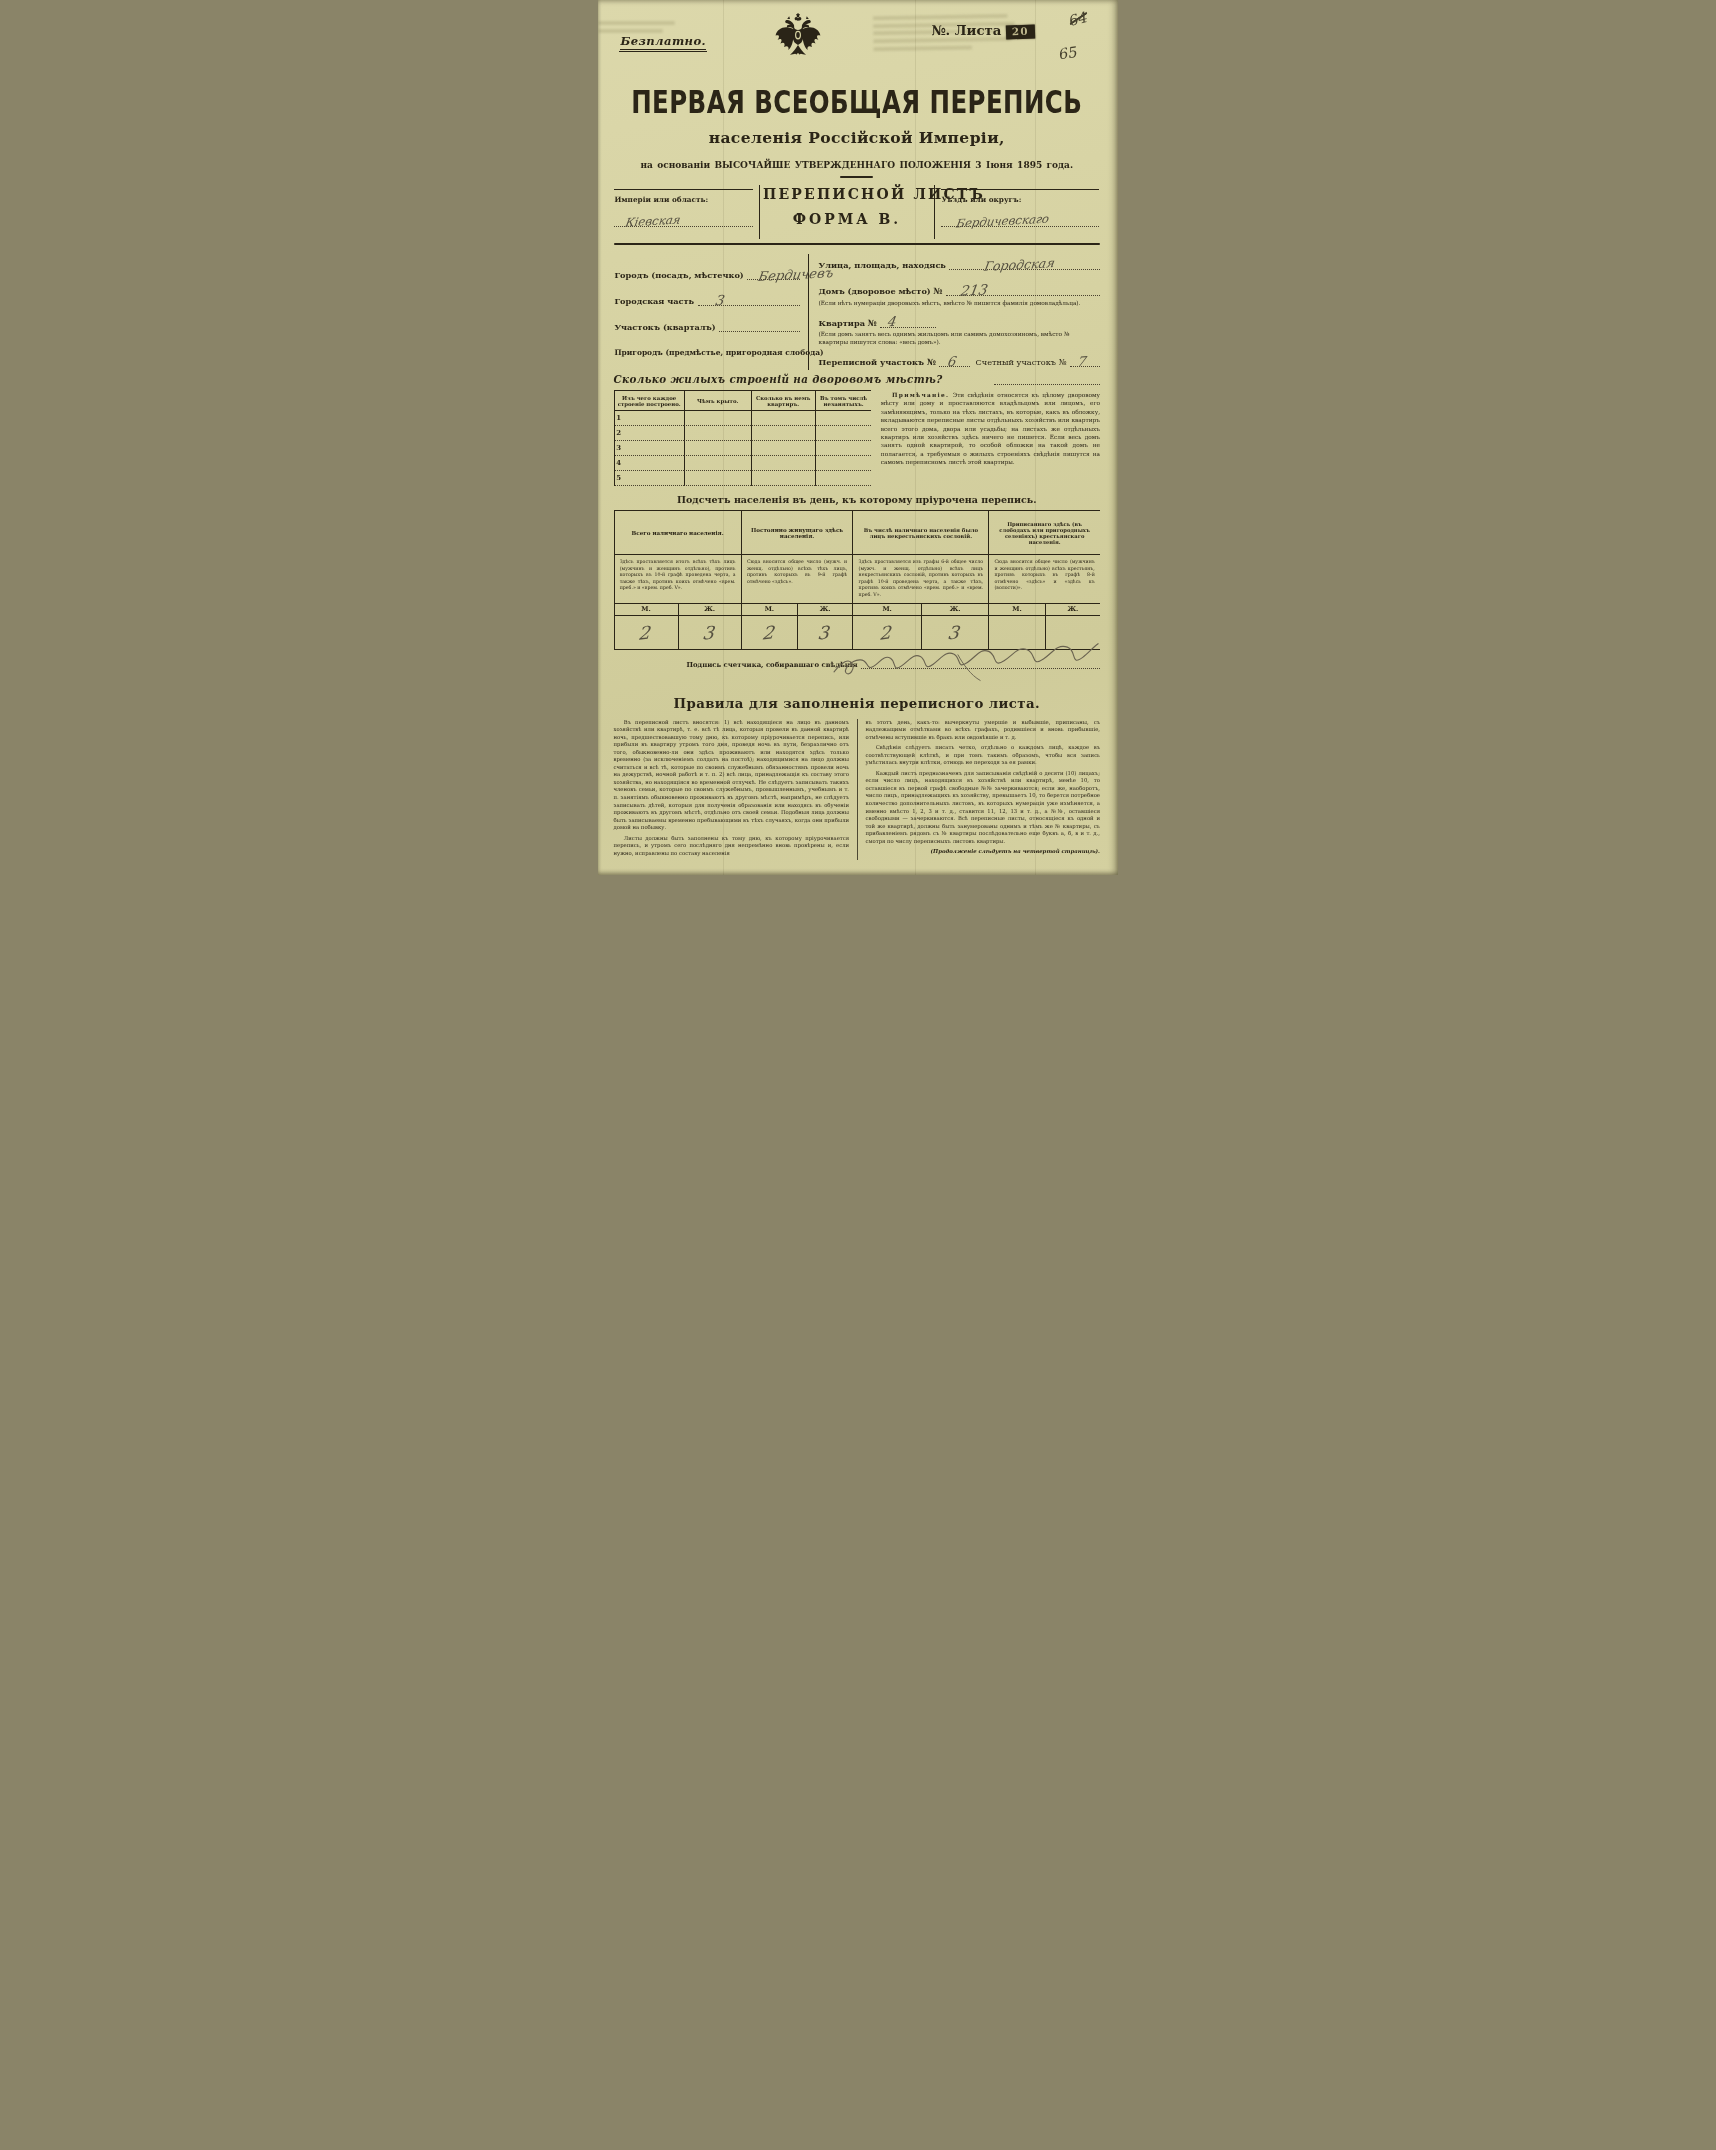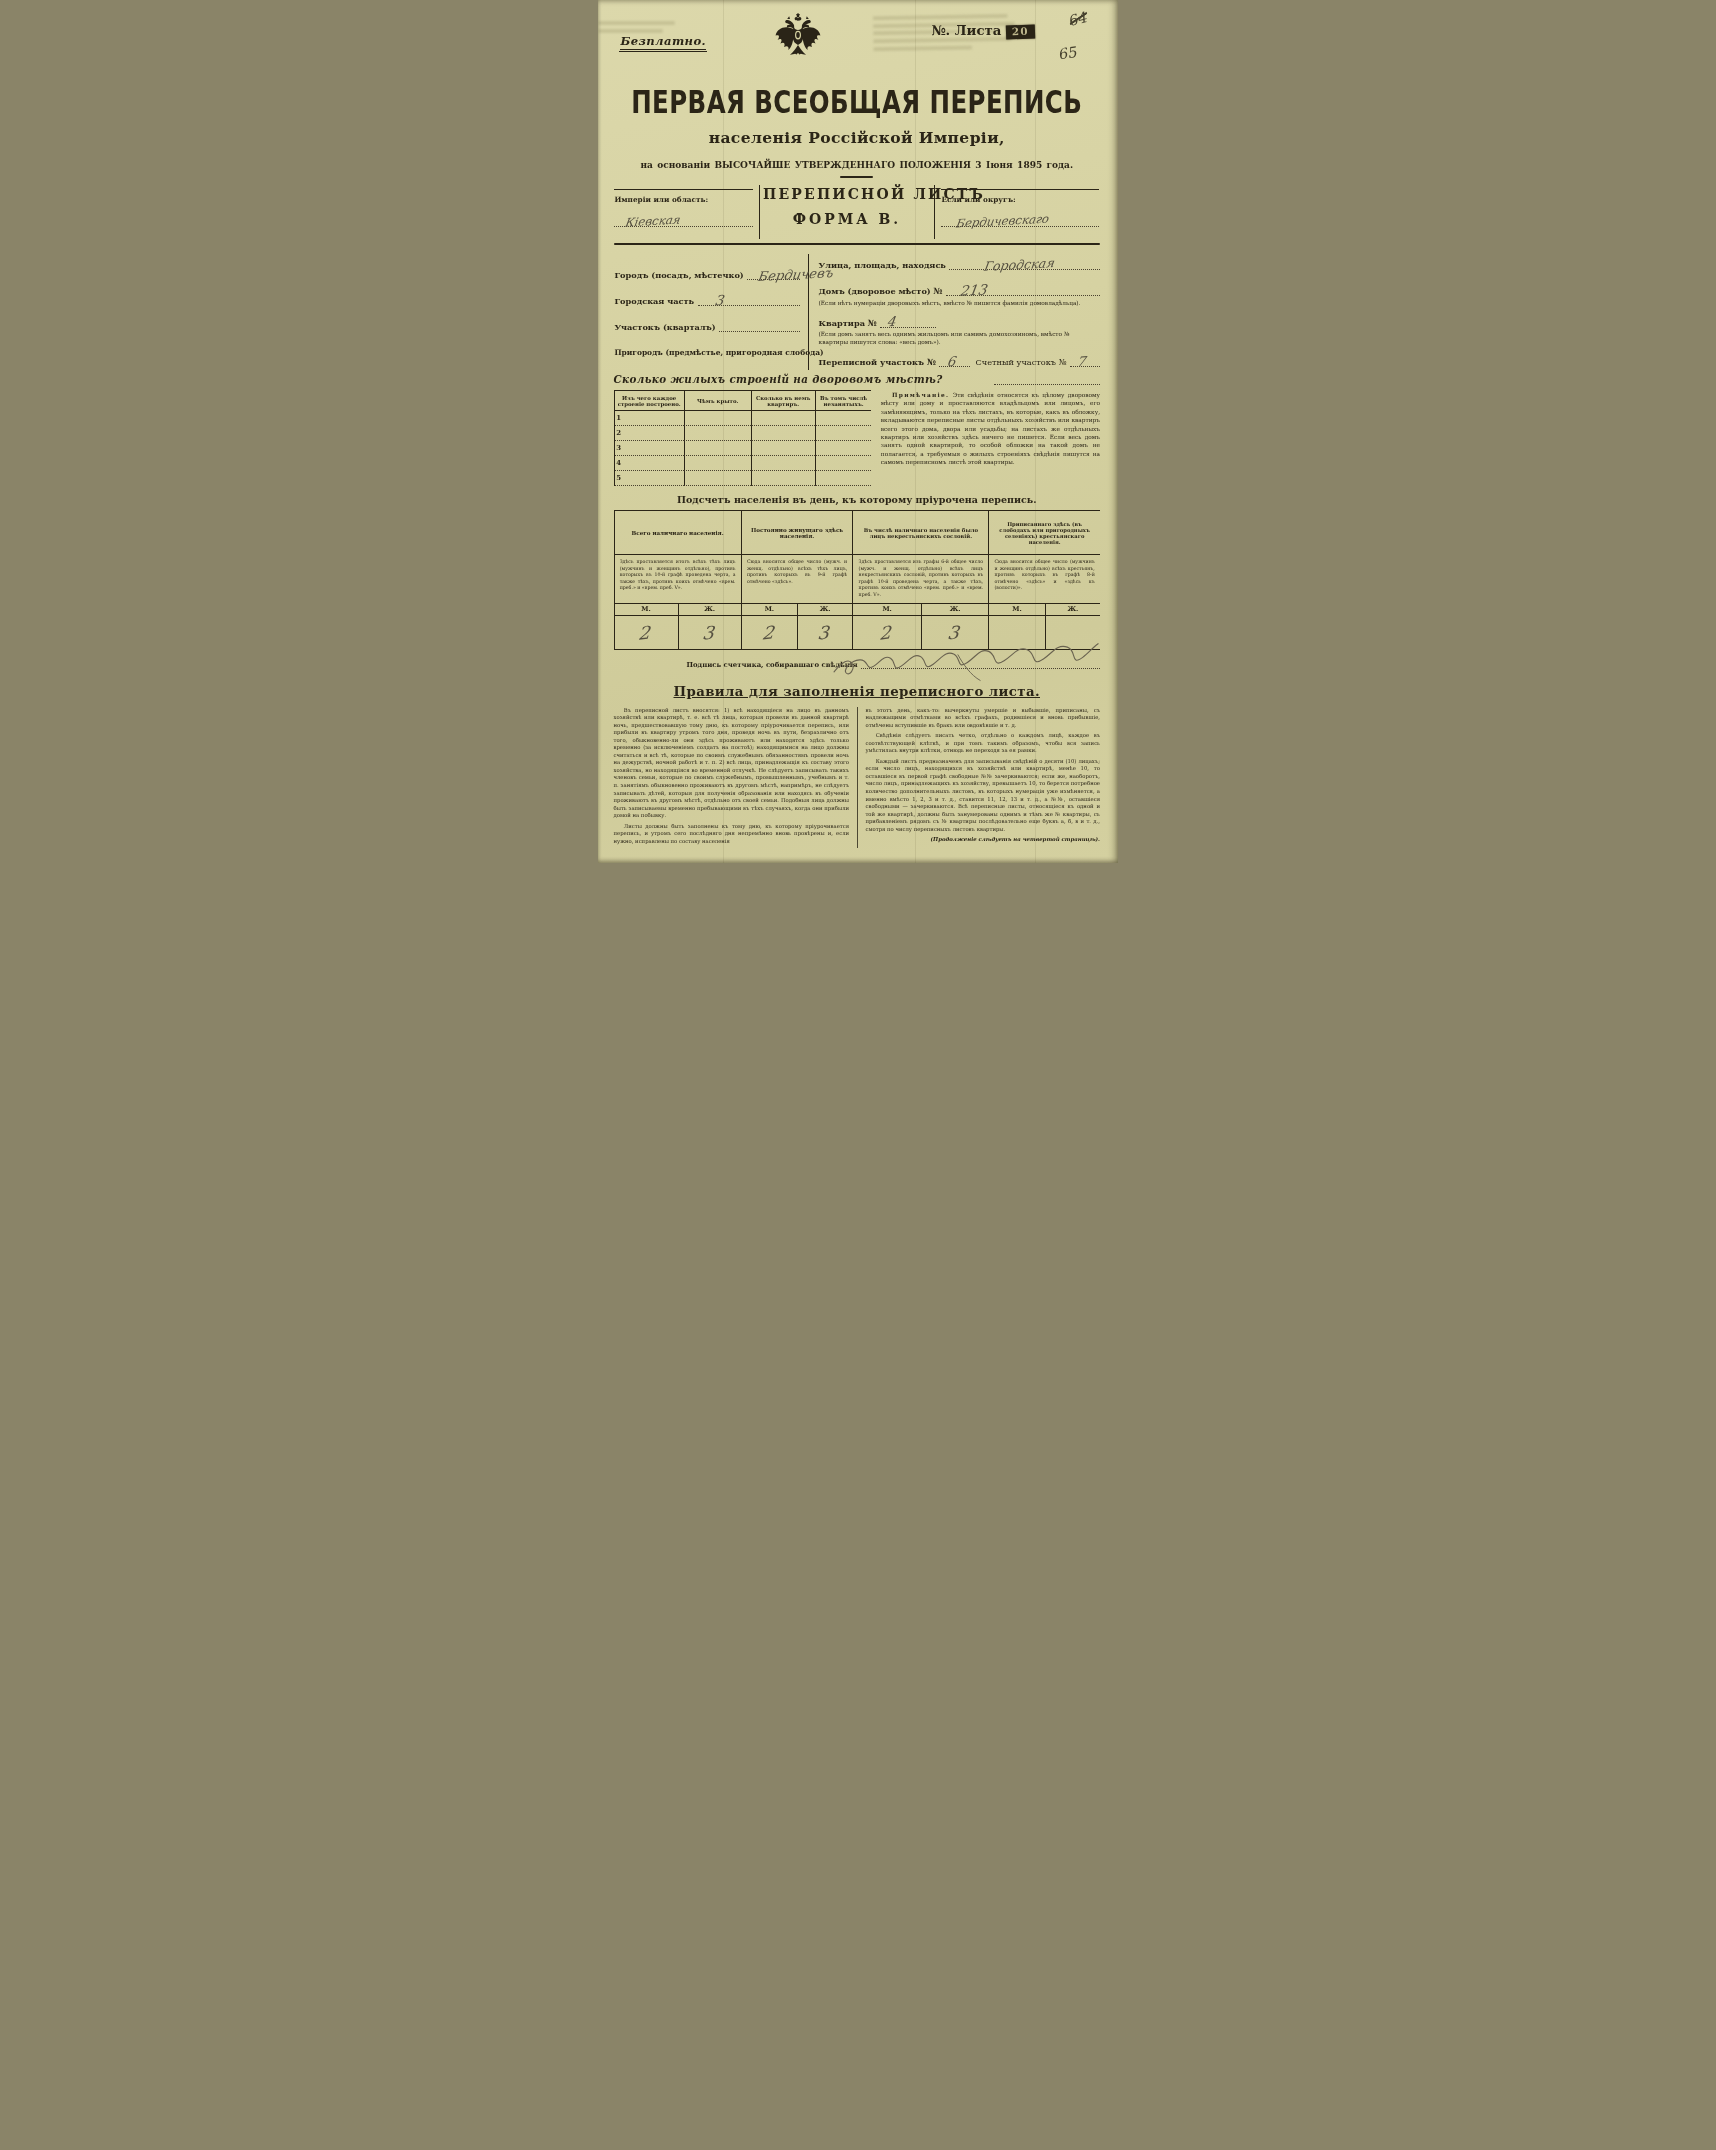--- a/index.html
+++ b/index.html
@@ -86,21 +86,21 @@
   .t-mf span:last-child{border-left:0.9px solid #2b2517;}
   .t-val{display:flex;height:33px;}
   .t-val div{width:50%;display:flex;align-items:center;justify-content:center;box-sizing:border-box;}
   .t-val div:last-child{border-left:0.9px solid #2b2517;}
   .t-val .hw{font-size:18px;}
   
   .sig{display:flex;align-items:flex-end;margin:11.2px 0 0 73px;position:relative;}
   .sig .lbl{font-size:6.9px;font-weight:600;white-space:nowrap;}
   .scrawl{position:absolute;right:-4.3px;top:-25px;pointer-events:none;}
   
-  .r-title{text-align:center;font-size:13.3px;font-weight:bold;margin-top:15px;letter-spacing:0.4px;text-decoration:underline;}
+  .r-title{text-align:center;font-size:13.3px;font-weight:bold;margin-top:27px;letter-spacing:0.4px;}
   .r-cols{display:flex;margin-top:7.7px;}
   .r-col{width:50%;box-sizing:border-box;font-size:5.3px;text-align:justify;line-height:1.42;}
   .r-col.left{padding-right:7.7px;}
   .r-col.right{padding-left:7.7px;border-left:0.9px solid rgba(43,37,23,0.8);}
   .r-col p{margin:0 0 3px;text-indent:10.3px;}
   .r-col p.noindent{text-indent:0;}
   .cont{font-style:italic;font-weight:600;text-align:right;font-size:5.4px;margin-top:1.7px;}
 </style>
 </head>
 <body>
@@ -161,21 +161,21 @@
       <div class="top"><span class="lbl">Имперіи или область:</span></div>
       <div class="wr">
         <span class="hw" style="left:8%;">Кіевская</span>
       </div>
     </div>
     <div class="cell b-center">
       <div class="fline1">ПЕРЕПИСНОЙ ЛИСТЪ</div>
       <div class="fline2">ФОРМА В.</div>
     </div>
     <div class="cell b-right">
-      <div class="top"><span class="lbl">Если или округъ:</span></div>
+      <div class="top"><span class="lbl">Уѣздъ или округъ:</span></div>
       <div class="wr">
         <span class="hw" style="left:10%;">Бердичевскаго</span>
       </div>
     </div>
   </div>
   <div class="hr-heavy"></div>
 
   <div class="addr">
     <div class="a-left">
       <div class="row">

